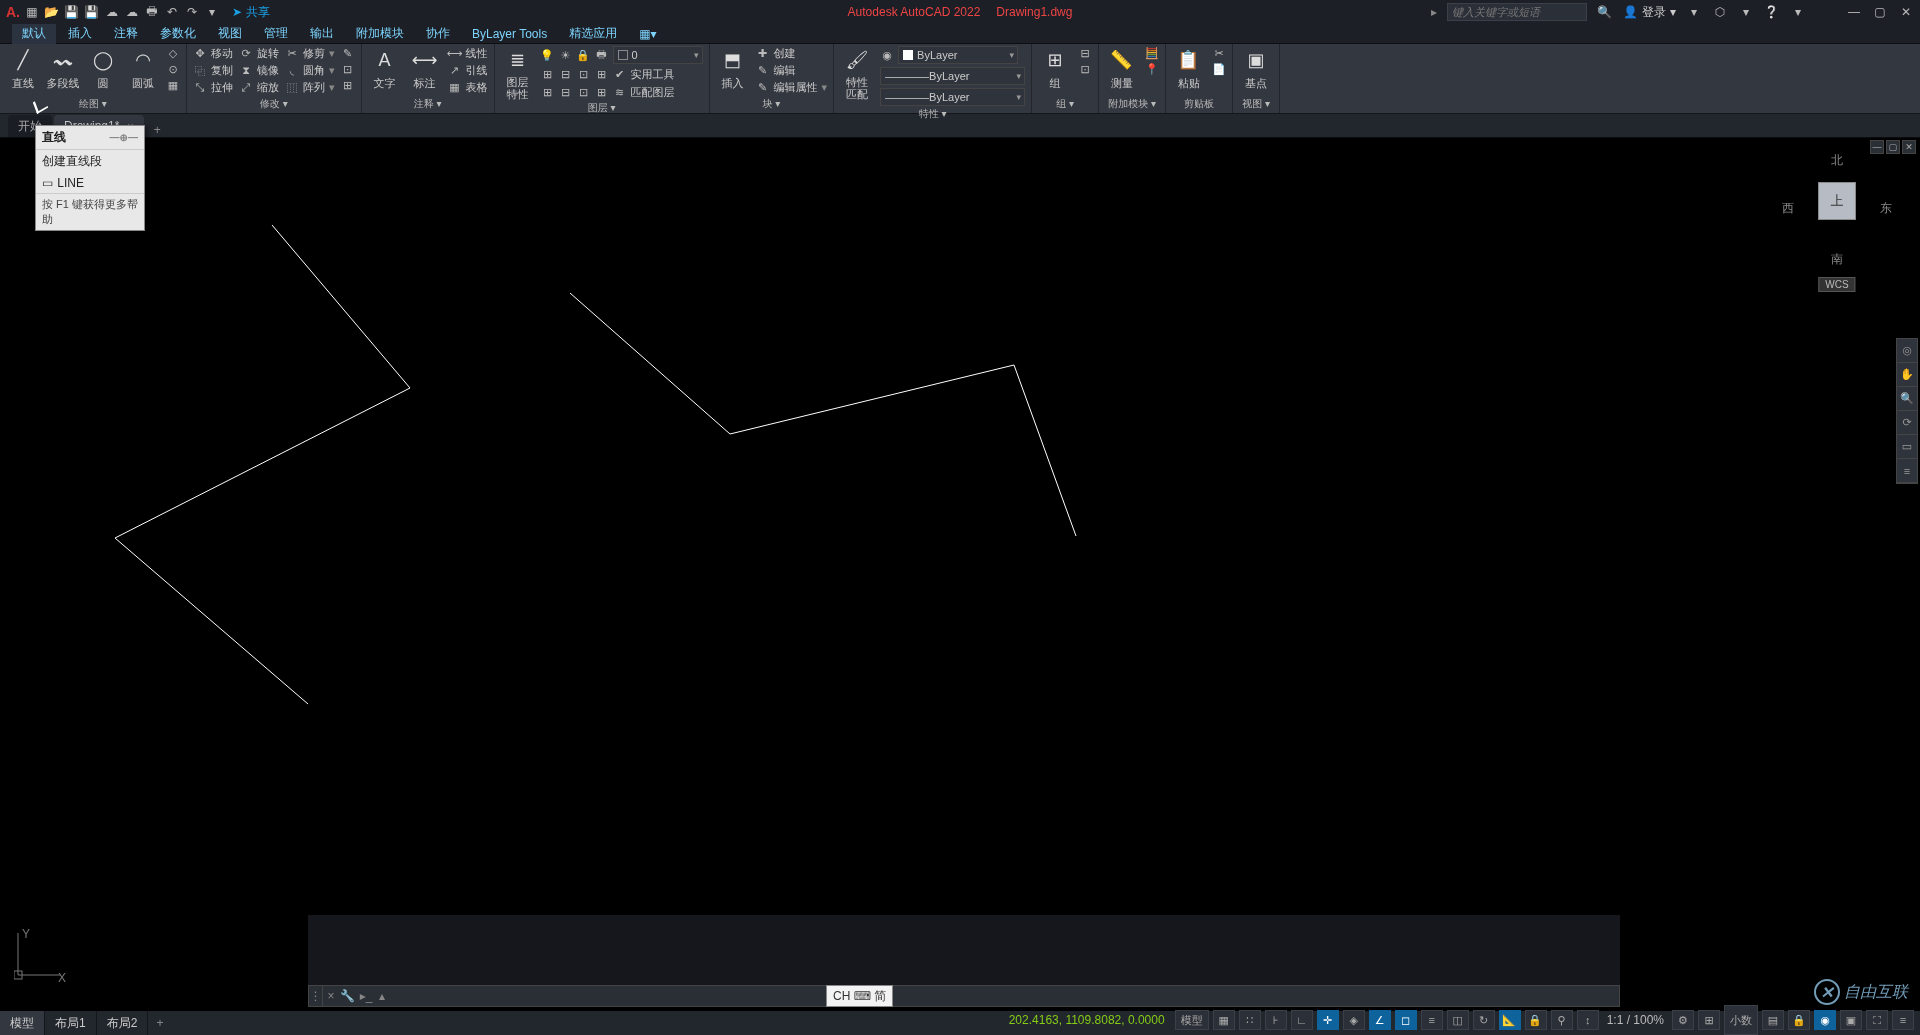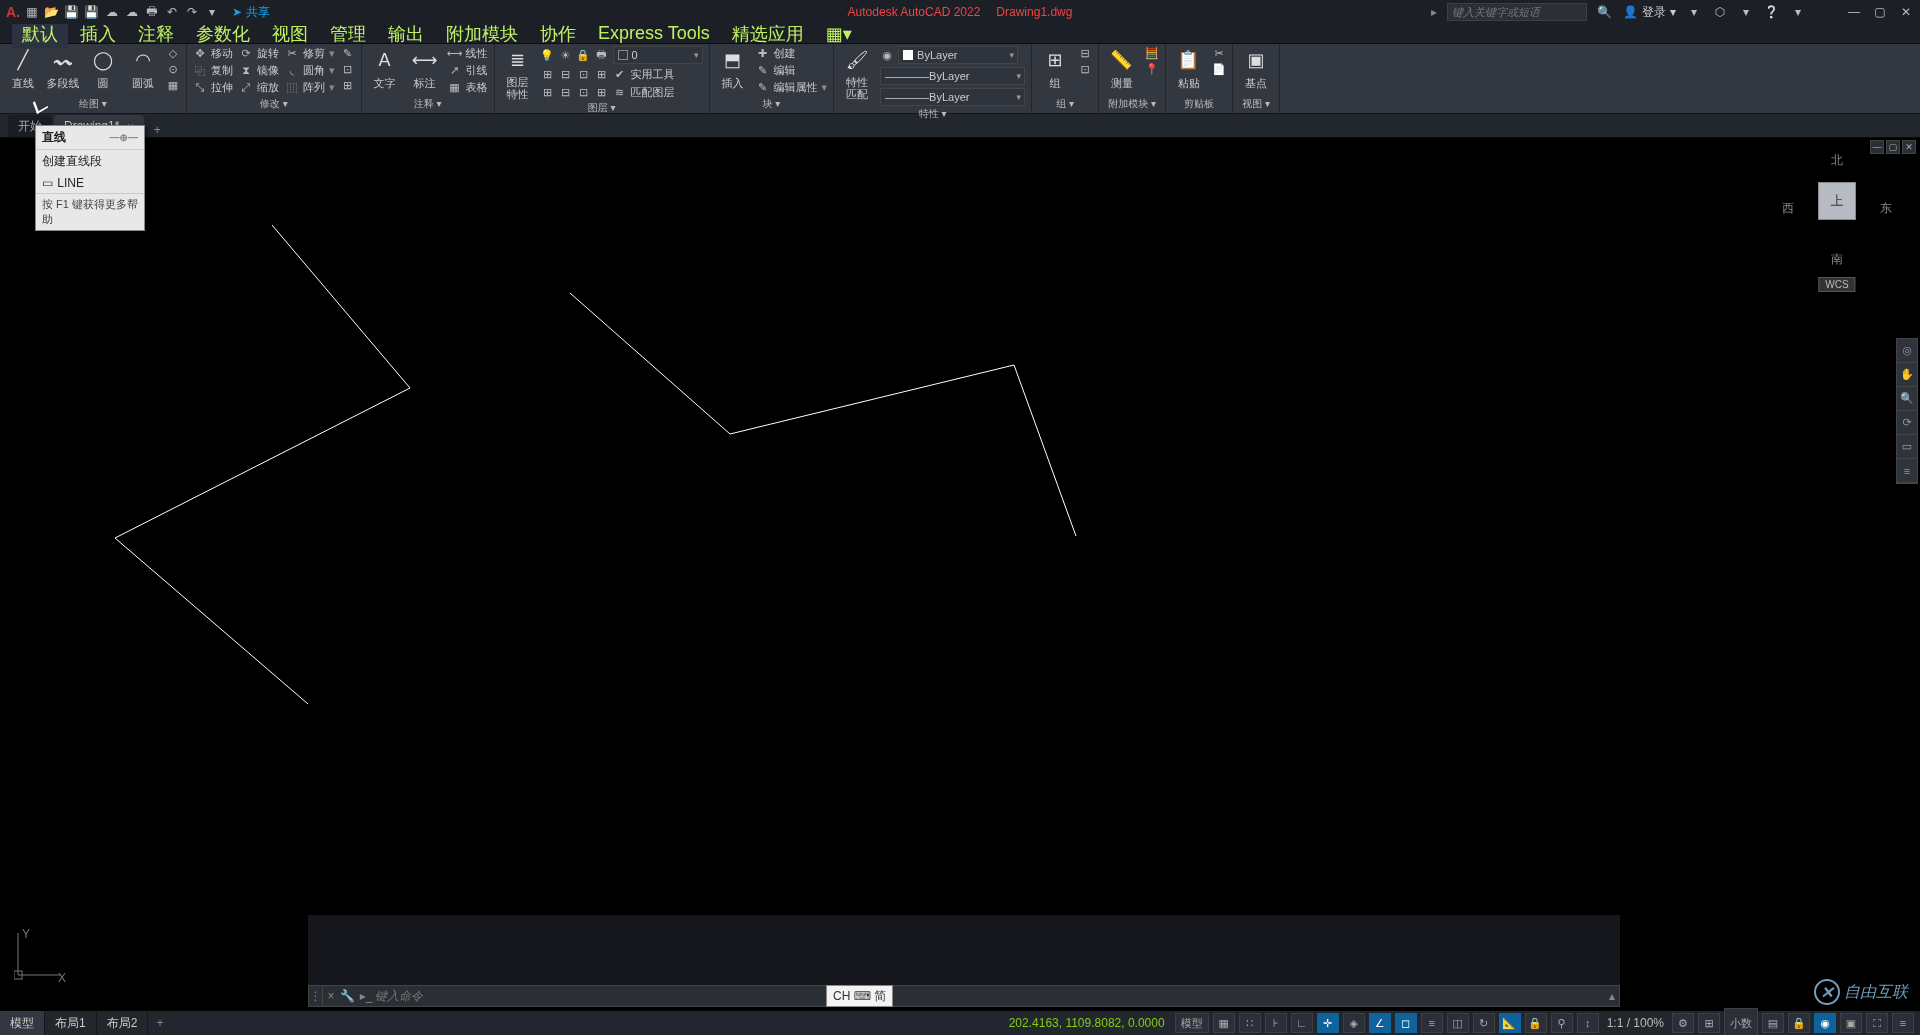--- a/index.html
+++ b/index.html
@@ -12,21 +12,21 @@
 .qat .ico { width:16px; height:16px; display:flex; align-items:center; justify-content:center; font-size:12px; color:#bbb; }
 .qat .share { display:flex; align-items:center; gap:4px; color:#19a1e6; margin-left:8px; }
 .titlebar .center { position:absolute; left:50%; transform:translateX(-50%); color:#ef4444; font-size:12px; display:flex; gap:16px; }
 .titlebar .right { position:absolute; right:6px; display:flex; align-items:center; gap:10px; }
 .searchbox { width:140px; height:18px; background:#2b2f38; border:1px solid #3a3f48; color:#777; font-style:italic; font-size:11px; padding:0 4px; display:flex; align-items:center; }
 .titlebar .right .ico { width:16px;height:16px; display:flex;align-items:center;justify-content:center;color:#bbb; }
 .login { display:flex;align-items:center;gap:4px; }
 
 
 .menubar { height:20px; background:#1c1f26; display:flex; align-items:center; gap:2px; padding-left:12px; border-bottom:1px solid #0c0e12;}
-.menubar .tab { padding:2px 10px; color:#bef264; font-size:18px; }
+.menubar .tab { padding:2px 10px; color:#7dd3fc; font-size:12px; }
 .menubar .tab.active { background:#2b3340; }
 
 
 .ribbon { height:70px; background:#33373f; display:flex; border-bottom:1px solid #14161b; }
 .panel { display:flex; flex-direction:column; justify-content:space-between; border-right:1px solid #22252b; padding:2px 6px 0 6px; }
 .panel .content { display:flex; align-items:flex-start; gap:6px; flex:1; }
 .panel .title { text-align:center; font-size:10px; color:#bbb; padding:1px 0 2px; white-space:nowrap;}
 .bigbtn { display:flex; flex-direction:column; align-items:center; gap:2px; width:34px; }
 .bigbtn .glyph { width:28px; height:28px; display:flex;align-items:center;justify-content:center; font-size:18px; color:#ddd; }
 .bigbtn .lbl { font-size:11px; color:#ccc; white-space:nowrap; }
@@ -82,21 +82,21 @@
 .cmdbar .x { width:16px; color:#888;text-align:center;}
 .cmdbar .wr { width:18px;color:#888;text-align:center;}
 .cmdbar .prompt { width:18px;color:#888;text-align:center;}
 .cmdbar input { flex:1; background:transparent;border:none;color:#888;font-style:italic;font-size:12px;outline:none; }
 .cmdhistory { position:absolute; left:308px; bottom:50px; right:300px; height:70px; background:rgba(30,33,40,0.7); }
 
 
 .ime { position:absolute; left:826px; bottom:28px; height:22px; background:#f3f3f3;color:#333;border:1px solid #888;padding:0 6px;display:flex;align-items:center;gap:4px;z-index:30;}
 
 
-.status { position:absolute; left:0; right:0; bottom:0; height:24px; background:#22262d; display:flex; align-items:center; }
+.status { position:absolute; left:0; right:0; bottom:0; height:24px; background:#22262d; display:flex; align-items:flex-end; }
 .status .layouts { display:flex; align-items:center; height:100%;}
 .status .lt { padding:0 10px; height:100%; display:flex;align-items:center; color:#ccc; border-right:1px solid #14161b;}
 .status .lt.active { background:#33373f;}
 .status .plus { padding:0 8px;color:#888;}
 .status .right { margin-left:auto; display:flex;align-items:center;gap:4px;padding-right:6px;}
 .status .coord { color:#84cc16; margin-right:6px;}
 .sb { width:22px;height:20px;background:#2b2f37;color:#aaa;font-size:11px;display:flex;align-items:center;justify-content:center;border:1px solid #3a3f48;}
 .sb.on { background:#0e639c;color:#fff;border-color:#0e639c;}
 .zoom { color:#bbb; padding:0 4px;}
 
@@ -157,21 +157,21 @@
 <div class="menubar">
   <div class="tab active">默认</div>
   <div class="tab">插入</div>
   <div class="tab">注释</div>
   <div class="tab">参数化</div>
   <div class="tab">视图</div>
   <div class="tab">管理</div>
   <div class="tab">输出</div>
   <div class="tab">附加模块</div>
   <div class="tab">协作</div>
-  <div class="tab">Express Tools</div>
+  <div class="tab">ByLayer Tools</div>
   <div class="tab">精选应用</div>
   <div class="tab">▦▾</div>
 </div>
 
 <div class="ribbon">
   <div class="panel">
     <div class="content">
       <div class="bigbtn">
           <div class="glyph">╱</div>
           <div class="lbl">直线</div>
@@ -498,21 +498,20 @@
         <rect x="0" y="40" width="8" height="8" fill="none" stroke="#777"></rect>
       </svg>
   </div>
 
   <div class="cmdhistory"></div>
   <div class="cmdbar">
     <div class="handle">⋮</div>
     <div class="x">×</div>
     <div class="wr">🔧</div>
     <div class="prompt">▸_</div>
-    <input placeholder="键入命令" style="">
     <div style="width:14px;color:#888;text-align:center">▴</div>
   </div>
 
   <div class="ime">
       <span>CH ⌨ 简</span>
     </div>
 
   <div class="watermark">
     <span class="logo">✕</span>
     <span>自由互联</span>

